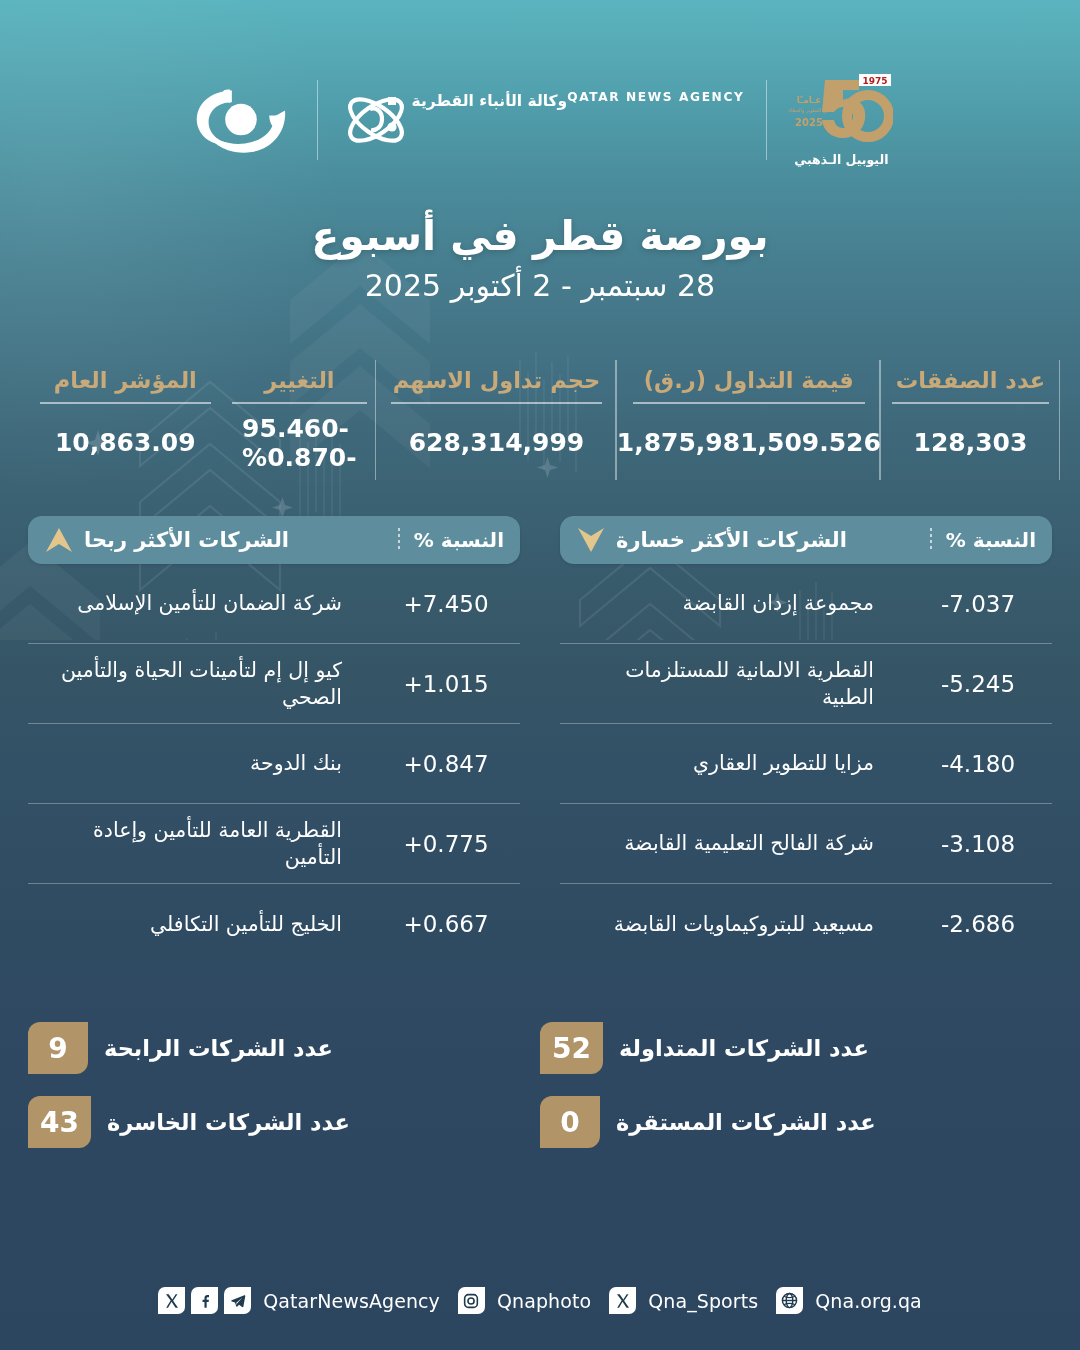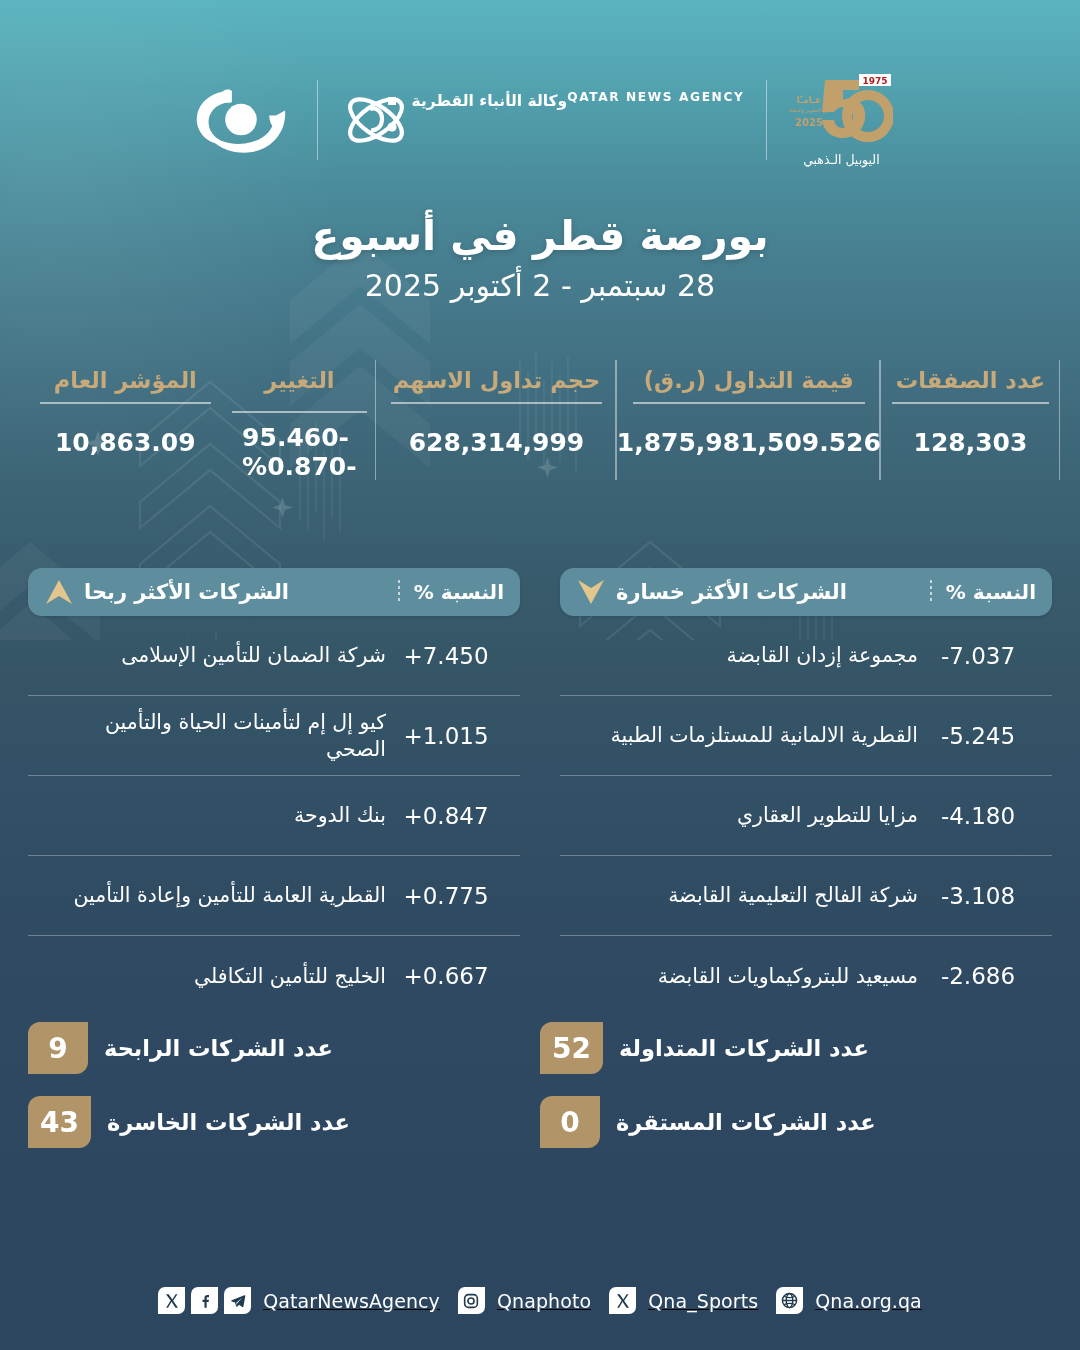--- a/index.html
+++ b/index.html
@@ -53,21 +53,21 @@
     color:#fff; font-size:15.5px; font-weight:bold; letter-spacing:.3px;
     margin-top:3px;
   }
   .qna-en {
     color:#fff; font-size:12.2px; font-weight:bold; letter-spacing:1.6px;
     margin-top:1px;
   }
   .jub { display:flex; flex-direction:column; align-items:center; }
   .jub-mark { width:104px; height:76px; }
   .jub-cap {
-    color:#fff; font-size:12.5px; font-weight:normal; letter-spacing:.6px; margin-top:4px;
+    color:#fff; font-size:12.5px; font-weight:bold; letter-spacing:.6px; margin-top:4px;
   }
 
   
   .title-wrap { position:absolute; top:214px; left:0; right:0; text-align:center; }
   .title {
     color:#ffffff; font-size:41px; font-weight:bold; line-height:1.12;
     text-shadow:0 2px 6px rgba(0,0,0,.18);
   }
   .subtitle {
     color:#ffffff; font-size:30px; font-weight:normal; line-height:1.2; margin-top:8px;
@@ -91,28 +91,28 @@
     color:#c8a97a; font-size:22.5px; font-weight:bold; height:44px;
     display:flex; align-items:center; justify-content:center; white-space:nowrap;
   }
   .stat-rule { width:88%; height:1.5px; background:rgba(255,255,255,.55); }
   .stat-val {
     flex:1; display:flex; align-items:center; justify-content:center;
     color:#ffffff; font-size:25px; font-weight:bold; text-align:left;
     line-height:1.16; direction:ltr; white-space:pre-line;
   }
   .stat-cell.idx  { flex:0 0 19.0%; }
-  .stat-cell.chg  { flex:0 0 15.0%;gap:9px; }
+  .stat-cell.chg  { flex:0 0 15.0%; }
   .stat-cell.vol  { flex:0 0 23.5%; }
   .stat-cell.valu { flex:0 0 25.0%; }
   .stat-cell.deal { flex:0 0 17.5%; }
 
   
   .tables {
-    position:absolute; top:568px; left:28px; right:28px;
+    position:absolute; top:516px; left:28px; right:28px;
     display:flex; flex-direction:row-reverse; gap:40px;
   }
   .tbl { flex:1; }
   .tbl-head {
     height:48px; border-radius:14px;
     background:#5e8e9e;
     display:flex; flex-direction:row-reverse; align-items:center;
     padding:0 16px; gap:10px;
     box-shadow:0 1px 3px rgba(0,0,0,.12);
   }
@@ -125,20 +125,21 @@
     background:repeating-linear-gradient(180deg, rgba(255,255,255,.65) 0 3px, rgba(255,255,255,0) 3px 6px);
   }
   .tbl-pct {
     color:#ffffff; font-size:20px; font-weight:bold; white-space:nowrap;
     direction:rtl;
   }
   .row {
     display:flex; flex-direction:row-reverse; align-items:center;
     min-height:80px; padding:10px 14px;
     border-bottom:1.5px solid rgba(255,255,255,.30);
+    gap:44px;
   }
   .row:last-child { border-bottom:none; }
   .row-name {
     flex:1; color:#ffffff; font-size:20.5px; font-weight:normal;
     line-height:1.3; text-align:right; padding-left:12px;
   }
   .row-val {
     flex:0 0 120px; color:#ffffff; font-size:23px; font-weight:normal;
     direction:ltr; text-align:center;
   }
@@ -159,21 +160,21 @@
     color:#ffffff; font-size:28px; font-weight:bold; direction:ltr;
   }
   .sum-label { color:#ffffff; font-size:22.5px; font-weight:bold; white-space:nowrap; }
 
   
   .footer {
     position:absolute; bottom:36px; left:0; right:0;
     display:flex; flex-direction:row; align-items:center; justify-content:center;
     gap:0; direction:ltr;
   }
-  .soc-group { display:flex; align-items:center; gap:6px;text-decoration:underline; }
+  .soc-group { display:flex; align-items:center; gap:6px; }
   .soc-group + .soc-group { margin-left:18px; }
   .soc-ico {
     width:27px; height:27px; background:#ffffff;
     border-radius:7px 0 7px 0;
     display:flex; align-items:center; justify-content:center;
   }
   .soc-ico svg { display:block; }
   .soc-txt {
     color:#ffffff; font-size:19px; font-weight:normal; margin-left:6px;
     white-space:nowrap; letter-spacing:.1px;

